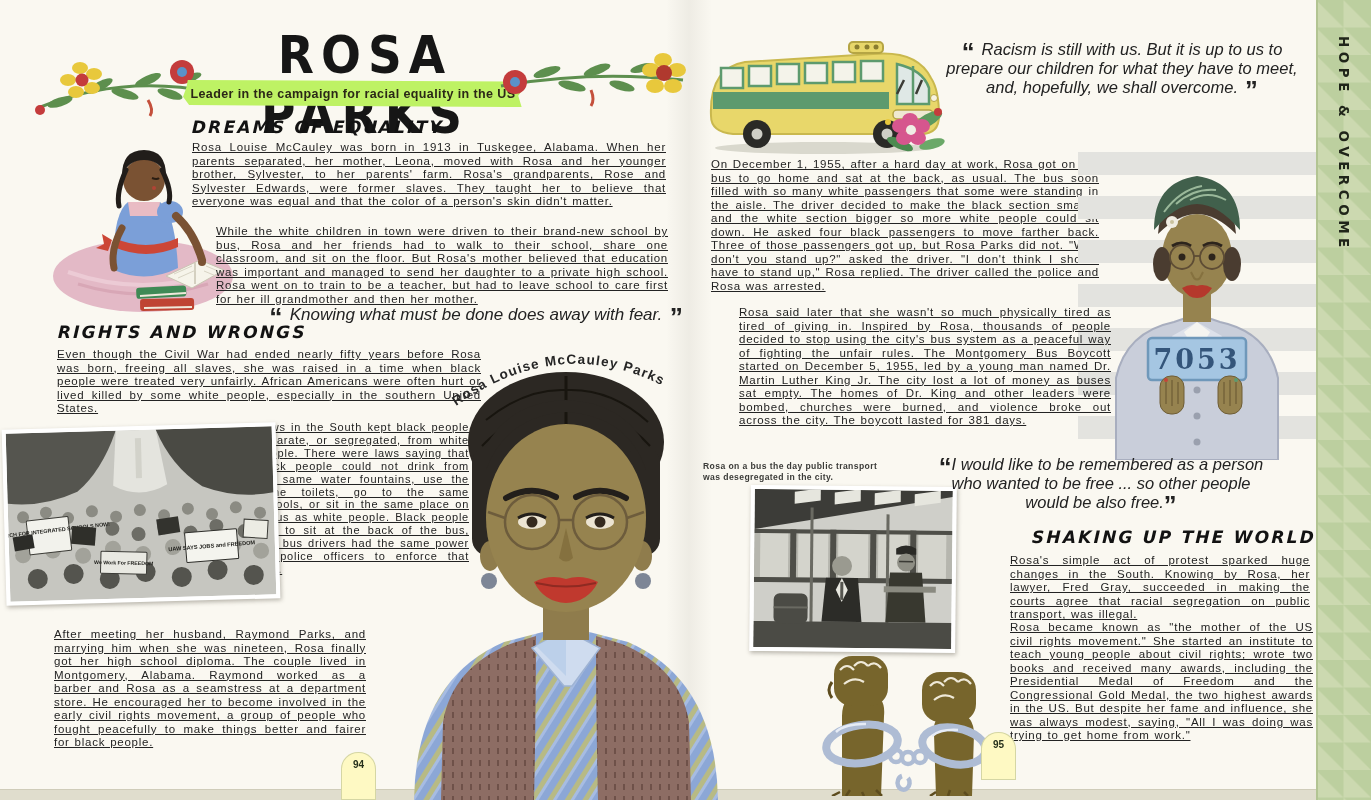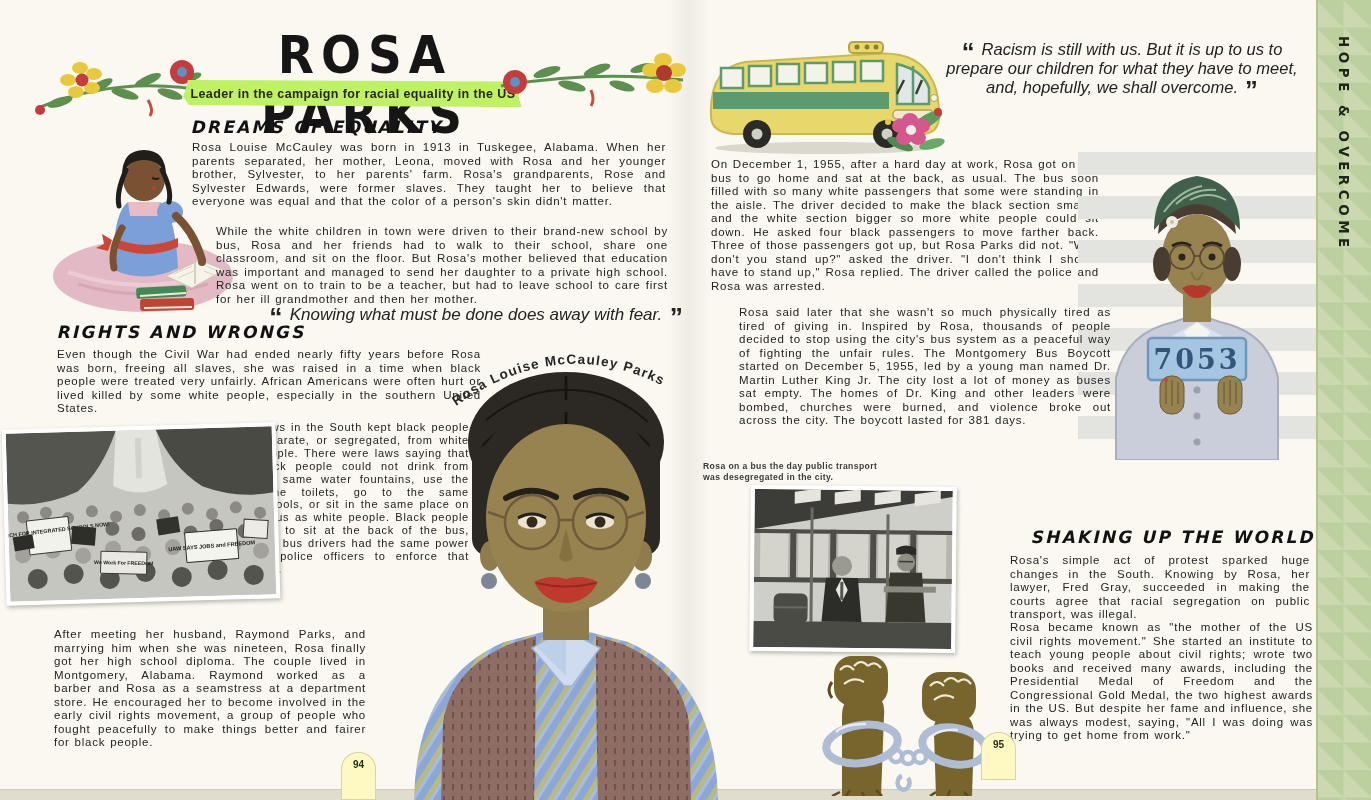--- a/index.html
+++ b/index.html
@@ -16,21 +16,21 @@
 
   
   .book-title { font-size:47px; font-weight:900; letter-spacing:7px; color:#161616;
                 text-align:center; font-family:"DejaVu Sans", sans-serif; transform:scaleY(1.08); }
   .banner { background:#bef264; color:#2b2717; display:flex; align-items:center; justify-content:center;
             font-size:12.5px; font-weight:700; letter-spacing:.4px;
             clip-path:polygon(1.4% 0,99% 6%,100% 34%,98.6% 58%,99.6% 100%,1.8% 93%,0 62%,1% 28%); }
   .sec-head { font-size:17px; font-weight:900; font-style:italic; letter-spacing:2.2px; color:#121212;
               font-family:"DejaVu Sans", sans-serif; transform:skewX(-2deg); white-space:nowrap; }
   .body-text { font-size:11.5px; line-height:13.5px; letter-spacing:.75px; word-spacing:1px;
-               color:#232323; text-align:justify; }
+               color:#232323; text-align:justify;text-decoration:underline; }
   .caption { font-size:8.6px; line-height:11px; font-weight:700; letter-spacing:.4px;
              color:#3b3b38; text-align:left; }
   .quote { font-family:Liberation Sans, sans-serif; font-style:italic; color:#222;
            text-align:center; }
   .quote .qmark { font-style:normal; font-weight:900; font-size:1.55em; line-height:0;
                   position:relative; top:.22em; letter-spacing:0; }
   .pill { background:#fef9c3; border-radius:17px 17px 0 0; text-align:center;
           font-size:10px; font-weight:700; color:#26301c; padding-top:7px;
           box-shadow:inset 0 0 0 1px rgba(90,110,70,.25); }
 
@@ -449,20 +449,21 @@
     <g fill="none" stroke="#aebcd4" stroke-width="4.5">
       <circle cx="112" cy="152" r="6"></circle>
         <circle cx="124" cy="154" r="6"></circle>
         <circle cx="136" cy="153" r="6"></circle>
       <path d="M118,172 a6,7 0 1 0 6,2"></path>
     </g>
 
     <path d="M56,188 l-8,4 M66,186 l-4,6 M78,188 l2,4 M92,186 l6,6 M152,188 l-6,4 M166,186 l-2,6 M180,188 l4,4" stroke="#5d4c1e" stroke-width="2.5"></path>
   </svg>
 
+  <div class="abs quote" style="left:938px;top:455px;width:326px;font-size:16.5px"><span class="qmark">“</span><span>I would like to be remembered as a person who wanted to be free ... so other people would be also free.</span><span class="qmark">”</span></div>
 
   <div class="abs sec-head" style="left:1032px;top:527px">SHAKING UP THE WORLD</div>
   <div class="abs body-text" style="left:1010px;top:554px;width:300px">Rosa's simple act of protest sparked huge changes in the South. Knowing by Rosa, her lawyer, Fred Gray, succeeded in making the courts agree that racial segregation on public transport, was illegal.</div>
   <div class="abs body-text" style="left:1010px;top:621px;width:303px">Rosa became known as "the mother of the US civil rights movement." She started an institute to teach young people about civil rights; wrote two books and received many awards, including the Presidential Medal of Freedom and the Congressional Gold Medal, the two highest awards in the US. But despite her fame and influence, she was always modest, saying, "All I was doing was trying to get home from work."</div>
 
   <div class="abs pill" style="left:981px;top:732px;width:35px;height:48px">95</div>
 
   <div class="abs" style="left:1316px;top:0;width:55px;height:800px">
     <svg width="55" height="800" viewBox="0 0 55 800" style="position:absolute;left:0;top:0">
       <defs>

